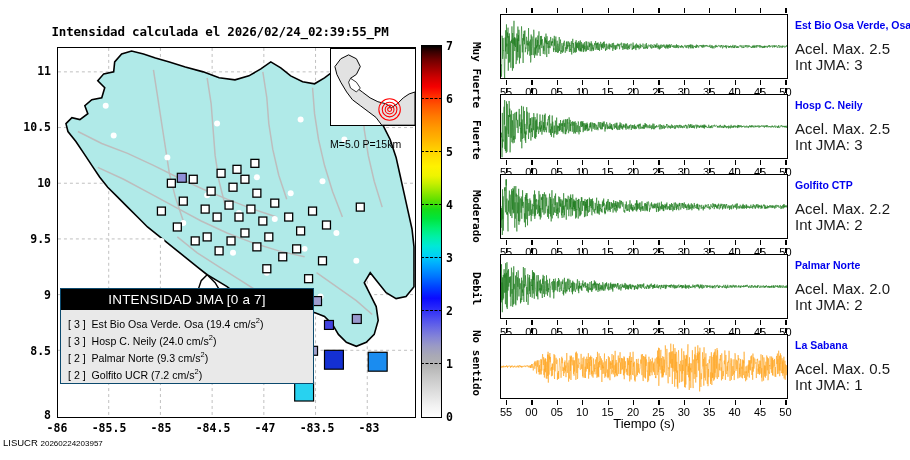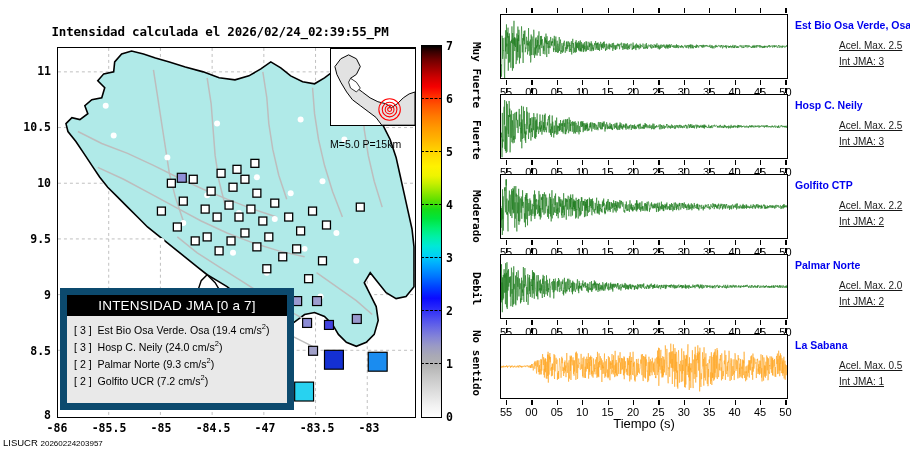--- a/index.html
+++ b/index.html
@@ -47,46 +47,46 @@
   .cb-tick{position:absolute;left:421px;width:21px;height:0;border-top:1px dashed #000;}
   .cb-num{position:absolute;left:446px;
     font-family:"DejaVu Sans Mono","Liberation Mono",monospace;
     font-size:11.5px;font-weight:bold;color:#000;}
   .cb-cat{position:absolute;left:470px;
     font-family:"DejaVu Sans Mono","Liberation Mono",monospace;
     font-size:11px;font-weight:bold;color:#000;
     writing-mode:vertical-rl;text-orientation:mixed;white-space:nowrap;}
 
   
-  #legend{left:60px;top:288px;width:234px;border:7px solid #0c4a6e;background:#e9e9e9;
+  #legend{left:60px;top:288px;width:254px;border:1px solid #0c4a6e;background:#e9e9e9;
     box-sizing:border-box;}
   #legend-title{background:#000;color:#fff;text-align:center;
     font-size:13.5px;padding:2.5px 0 3.5px 0;letter-spacing:0.2px;}
-  #legend-list{padding:4px 0 14px 7px;}
+  #legend-list{padding:4px 0 0 7px;}
   .leg-row{font-size:10.6px;color:#000;line-height:13.6px;white-space:nowrap;}
   .leg-row sup{font-size:7.5px;vertical-align:super;}
 
   
   #footer{left:3px;top:437px;font-size:9.5px;color:#000;}
   #footer .code{font-size:8px;}
 
   
   .wf-panel{position:absolute;left:500px;width:288px;height:65px;
     border:1.6px solid #000;background:#fff;box-sizing:border-box;overflow:hidden;}
   .wf-ticks{position:absolute;left:500px;width:288px;height:5px;}
   .wf-ticks i{position:absolute;top:0;width:1.3px;height:5px;background:#000;}
   .wf-xlabels{position:absolute;left:500px;width:288px;height:14px;}
   .wf-xlabels span{position:absolute;top:0;transform:translateX(-50%);
     font-size:11px;color:#000;}
   #wf-axis-title{left:500px;top:416px;width:288px;text-align:center;
     font-size:13px;color:#000;}
 
   .st-name{position:absolute;left:795px;font-size:10.5px;font-weight:bold;color:#0000ee;
     white-space:nowrap;}
-  .st-info{position:absolute;left:839px;font-size:10px;color:#1a1a1a;white-space:nowrap;text-decoration:underline;}
+  .st-info{position:absolute;left:795px;font-size:15px;color:#1a1a1a;white-space:nowrap;}
 </style>
 </head>
 <body>
 
 <div class="abs" id="map-title">Intensidad calculada el 2026/02/24_02:39:55_PM</div>
 
 <div class="abs" id="map-frame">
   <svg id="map-land" viewBox="0 0 359 371" preserveAspectRatio="none">
 
     <g stroke="#c0c0c0" stroke-width="1" stroke-dasharray="3,3">

